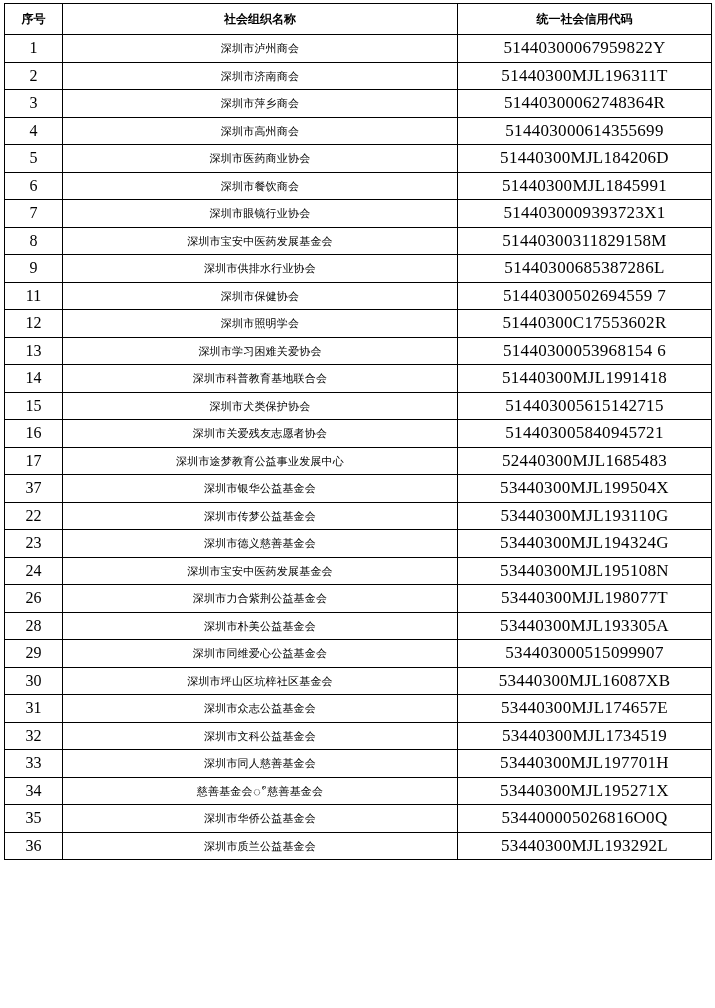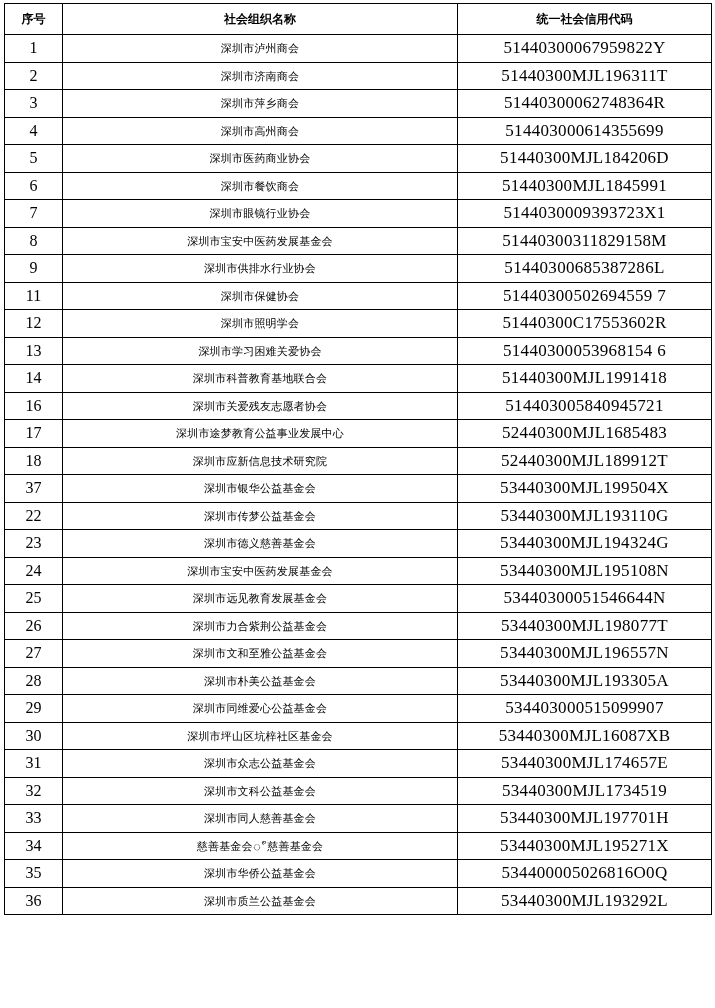--- a/index.html
+++ b/index.html
@@ -138,68 +138,58 @@
           <td class="idx">13</td>
           <td class="name">深圳市学习困难关爱协会</td>
           <td class="code">51440300053968154 6</td>
         </tr>
         <tr>
           <td class="idx">14</td>
           <td class="name">深圳市科普教育基地联合会</td>
           <td class="code">51440300MJL1991418</td>
         </tr>
         <tr>
+          <td class="idx">15</td>
+          <td class="name">深圳市犬类保护协会</td>
+          <td class="code">514403005615142715</td>
+        </tr>
+        <tr>
           <td class="idx">16</td>
           <td class="name">深圳市关爱残友志愿者协会</td>
           <td class="code">514403005840945721</td>
         </tr>
         <tr>
           <td class="idx">17</td>
           <td class="name">深圳市途梦教育公益事业发展中心</td>
           <td class="code">52440300MJL1685483</td>
         </tr>
         <tr>
-          <td class="idx">18</td>
-          <td class="name">深圳市应新信息技术研究院</td>
-          <td class="code">52440300MJL189912T</td>
-        </tr>
-        <tr>
           <td class="idx">37</td>
           <td class="name">深圳市银华公益基金会</td>
           <td class="code">53440300MJL199504X</td>
         </tr>
         <tr>
           <td class="idx">22</td>
           <td class="name">深圳市传梦公益基金会</td>
           <td class="code">53440300MJL193110G</td>
         </tr>
         <tr>
           <td class="idx">23</td>
           <td class="name">深圳市德义慈善基金会</td>
           <td class="code">53440300MJL194324G</td>
         </tr>
         <tr>
           <td class="idx">24</td>
           <td class="name">深圳市宝安中医药发展基金会</td>
           <td class="code">53440300MJL195108N</td>
         </tr>
         <tr>
-          <td class="idx">25</td>
-          <td class="name">深圳市远见教育发展基金会</td>
-          <td class="code">53440300051546644N</td>
-        </tr>
-        <tr>
           <td class="idx">26</td>
           <td class="name">深圳市力合紫荆公益基金会</td>
           <td class="code">53440300MJL198077T</td>
-        </tr>
-        <tr>
-          <td class="idx">27</td>
-          <td class="name">深圳市文和至雅公益基金会</td>
-          <td class="code">53440300MJL196557N</td>
         </tr>
         <tr>
           <td class="idx">28</td>
           <td class="name">深圳市朴美公益基金会</td>
           <td class="code">53440300MJL193305A</td>
         </tr>
         <tr>
           <td class="idx">29</td>
           <td class="name">深圳市同维爱心公益基金会</td>
           <td class="code">534403000515099907</td>

